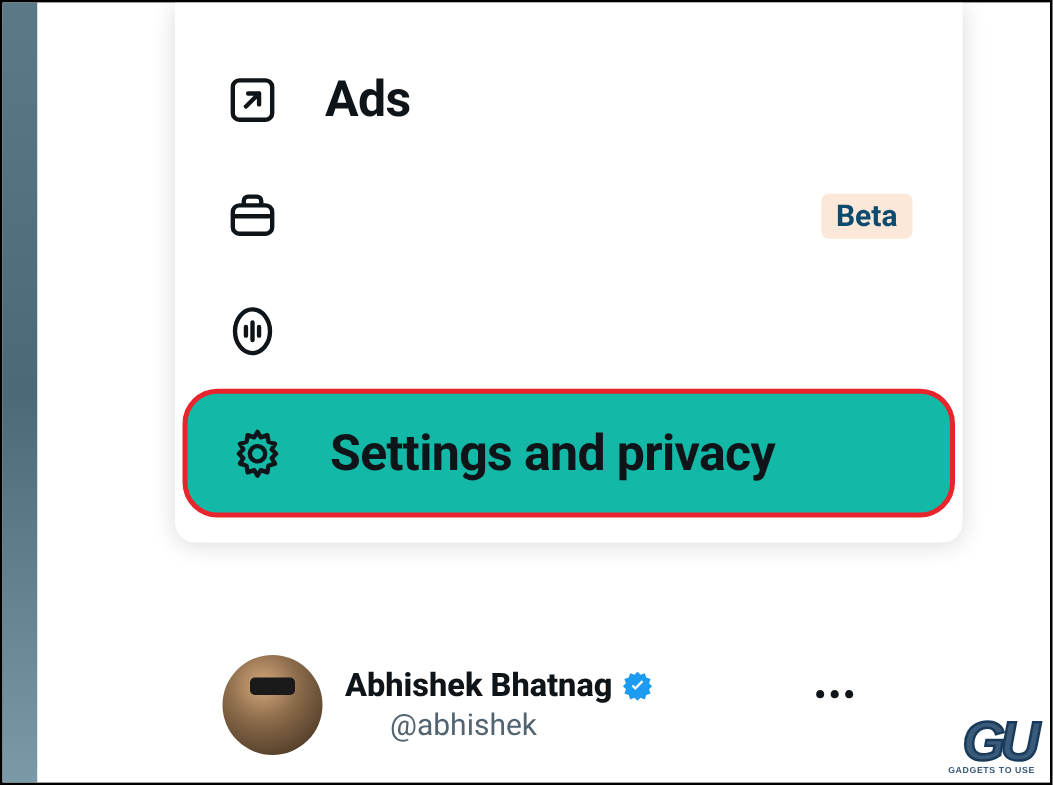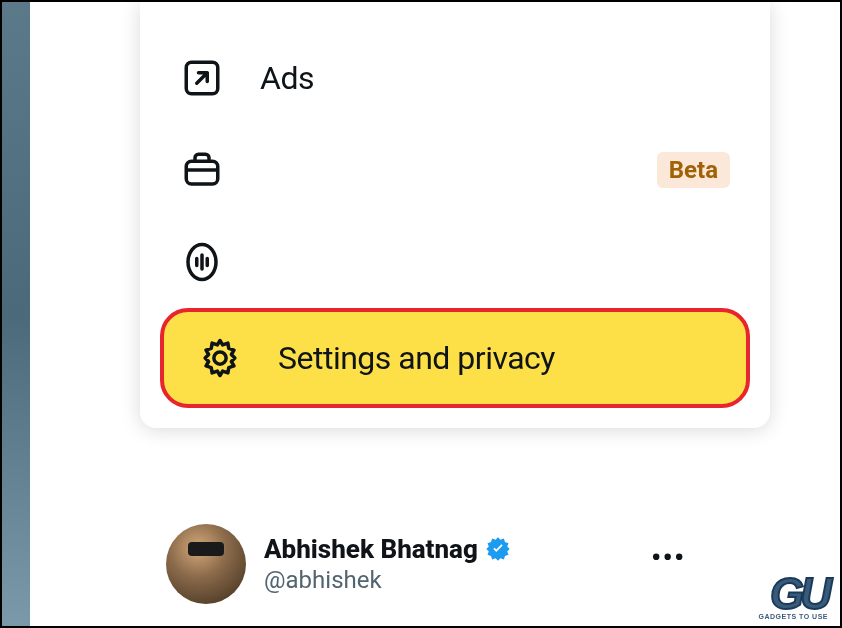--- a/index.html
+++ b/index.html
@@ -44,53 +44,53 @@
       padding: 30px 0 20px 0;
     }
     .menu-item {
       display: flex;
       align-items: center;
       padding: 24px 40px;
       cursor: pointer;
       position: relative;
     }
     .menu-item.highlighted {
-      background: #fde047;
+      background: #14b8a6;
       border: 4px solid #e8252d;
       border-radius: 28px;
-      margin: 0 20px;
+      margin: 0 6px;
       padding: 24px 34px;
     }
     .menu-icon {
       width: 44px;
       height: 44px;
       flex-shrink: 0;
       display: flex;
       align-items: center;
       justify-content: center;
     }
     .menu-label {
-      font-size: 32px;
-      font-weight: 400;
+      font-size: 40px;
+      font-weight: 700;
       color: #0f1419;
       margin-left: 36px;
       letter-spacing: -0.5px;
     }
     .badge {
       margin-left: auto;
       background: #fce8d8;
-      color: #a16207;
+      color: #0c4a6e;
       font-size: 24px;
       font-weight: 700;
       padding: 4px 12px;
       border-radius: 6px;
     }
     .profile-row {
       position: absolute;
-      left: 136px;
+      left: 148px;
       bottom: 22px;
       display: flex;
       align-items: center;
     }
     .avatar {
       width: 80px;
       height: 80px;
       border-radius: 50%;
       background: radial-gradient(circle at 40% 30%, #d4a87a 0%, #8a6a4a 40%, #3a2a1a 100%);
       flex-shrink: 0;
@@ -124,20 +124,21 @@
       width: 28px;
       height: 28px;
       display: inline-flex;
       align-items: center;
       justify-content: center;
     }
     .profile-handle {
       font-size: 24px;
       color: #536471;
       margin-top: 2px;
+      margin-left: 36px;
     }
     .profile-more {
       position: absolute;
       right: 154px;
       bottom: 54px;
       font-size: 26px;
       font-weight: 900;
       color: #0f1419;
       letter-spacing: 2px;
       cursor: pointer;

